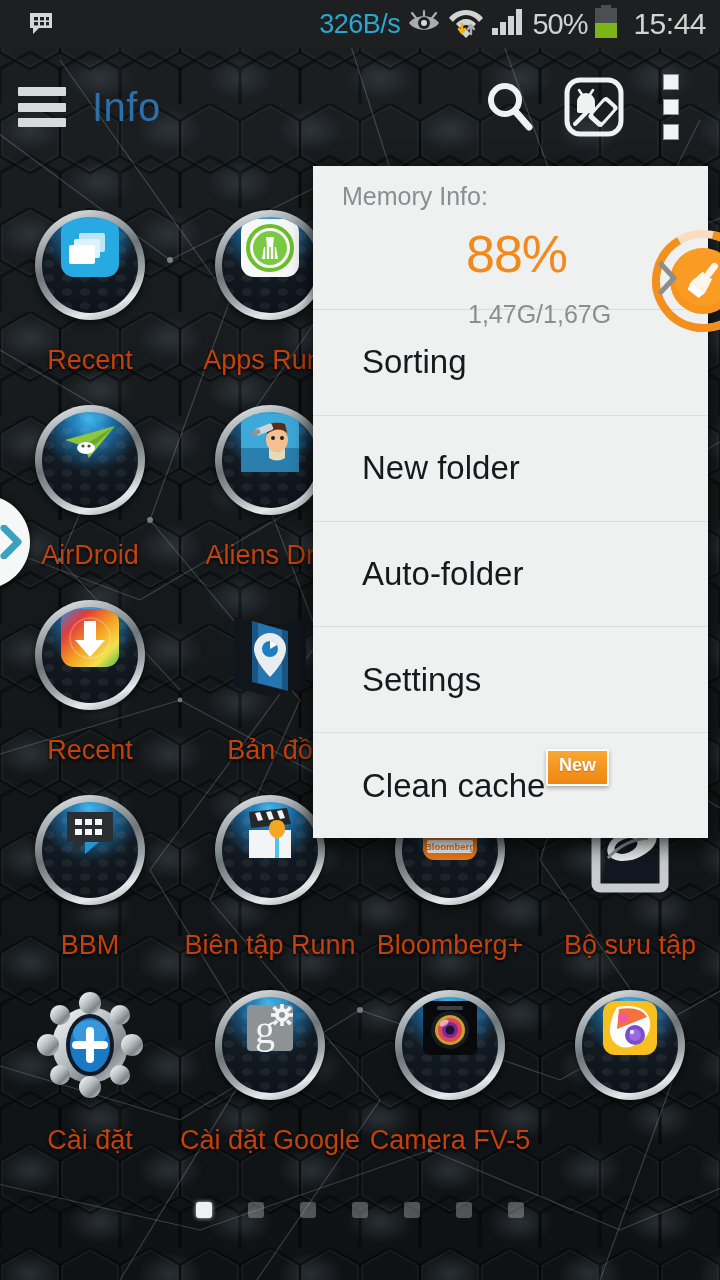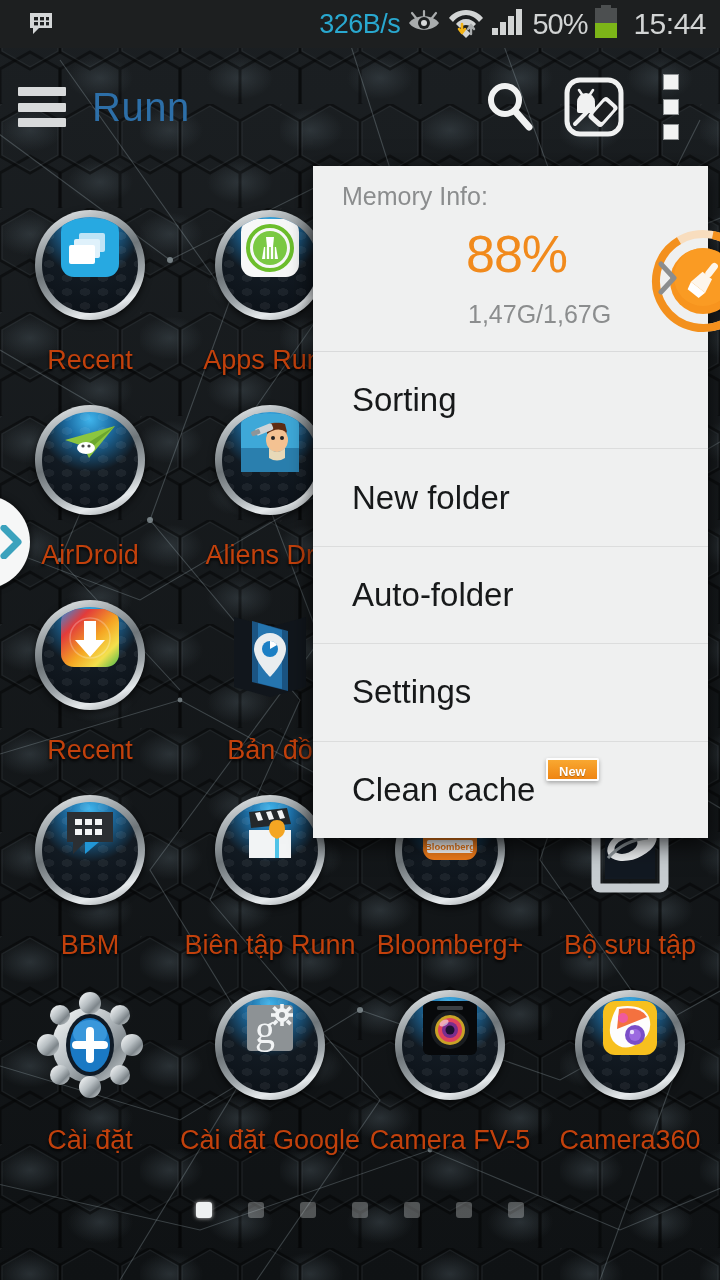--- a/index.html
+++ b/index.html
@@ -115,38 +115,38 @@
 
   
   #menu-panel{
     position:absolute; left:313px; top:166px; width:395px; height:672px;
     background:#eff0f0; z-index:60;
     box-shadow:0 6px 22px rgba(0,0,0,.75);
     background-image:radial-gradient(rgba(0,0,0,.035) .6px, transparent .7px);
     background-size:4px 4px;
     display:flex; flex-direction:column;
   }
-  #mem-block{ height:186px; position:relative; border-bottom:1px solid #d9dadb; cursor:pointer;}
+  #mem-block{ height:144px; position:relative; border-bottom:1px solid #d9dadb; cursor:pointer;}
   #mem-title{ color:#8b8d8e; font-size:25px; position:absolute; left:29px; top:16px;}
   #mem-gauge{ position:absolute; left:336px; top:61px; width:108px; height:108px;}
   #mem-pct{ position:absolute; left:153px; top:58px; color:#f18a1c; font-size:52px;
      letter-spacing:-1px;}
   #mem-size{ position:absolute; left:155px; top:134px; color:#8b8d8e; font-size:25px;}
   #mem-chevron{ position:absolute; right:28px; top:95px; }
 
   .menu-item{
     flex:1; display:flex; align-items:center; position:relative;
     border-bottom:1px solid #dcdddd; cursor:pointer;
   }
   .menu-item:last-child{ border-bottom:none; }
-  .menu-label{ color:#17191a; font-size:33px; margin-left:39px; }
+  .menu-label{ color:#17191a; font-size:33px; margin-left:49px; }
   #new-badge{
     position:absolute; left:233px; top:16px;
     background:linear-gradient(to bottom,#f9a831 0%,#ef8512 100%);
-    color:#fff; font-size:13px; font-weight:bold; padding:4px 11px 0;
+    color:#fff; font-size:18px; font-weight:bold; padding:4px 11px 8px;
     border-radius:2px; border:2px solid #fdfdfd;
     box-shadow:0 2px 4px rgba(0,0,0,.30);
     text-shadow:0 1px 1px rgba(0,0,0,.25);
   }
 </style>
 </head>
 <body>
 
 <div id="wallpaper"></div>
 
@@ -255,21 +255,21 @@
     <span class="clock">15:44</span>
   </div>
 </div>
 
 <div id="header">
   <div id="hamburger">
     <span></span>
       <span></span>
       <span></span>
   </div>
-  <div id="apps-title">Runn</div>
+  <div id="apps-title">Info</div>
   <div id="header-spacer"></div>
 
   <div id="search-btn" class="hdr-icon">
     <svg width="60" height="60" viewBox="0 0 60 60">
       <circle cx="25" cy="23" r="14" fill="none" stroke="#f0f1f1" stroke-width="6"></circle>
       <path d="M35 34 L49 50" stroke="#f0f1f1" stroke-width="7" stroke-linecap="round"></path>
     </svg>
   </div>
 
   <div id="rotate-btn" class="hdr-icon">
@@ -572,21 +572,20 @@
             <rect x="4" y="4" width="54" height="54" rx="12" fill="#f7c01e"></rect>
             <path d="M18 10 q26 -4 32 10 q5 16 -10 26 q-16 10 -26 -2 q-8 -12 4 -34 Z" fill="#fdfdfd"></path>
             <path d="M20 12 q22 -3 28 8 l-30 12 Z" fill="#f4713f"></path>
             <circle cx="24" cy="21" r="5" fill="#ef5a9c"></circle>
             <circle cx="36" cy="38" r="10" fill="#7a4ec8"></circle>
             <circle cx="36" cy="38" r="6" fill="#9b6ae0"></circle>
             <circle cx="33" cy="35" r="2.2" fill="#e6defa"></circle>
           </svg>
         </div>
       </div>
-      <div class="app-label">Camera360</div>
     </div>
   </div>
 
 </div>
 
 <div id="edge-tab">
   <svg width="26" height="34" viewBox="0 0 26 34">
     <path d="M6 3 L20 17 L6 31" fill="none" stroke="#3ba2bd" stroke-width="7" stroke-linecap="round" stroke-linejoin="round"></path>
   </svg>
 </div>

